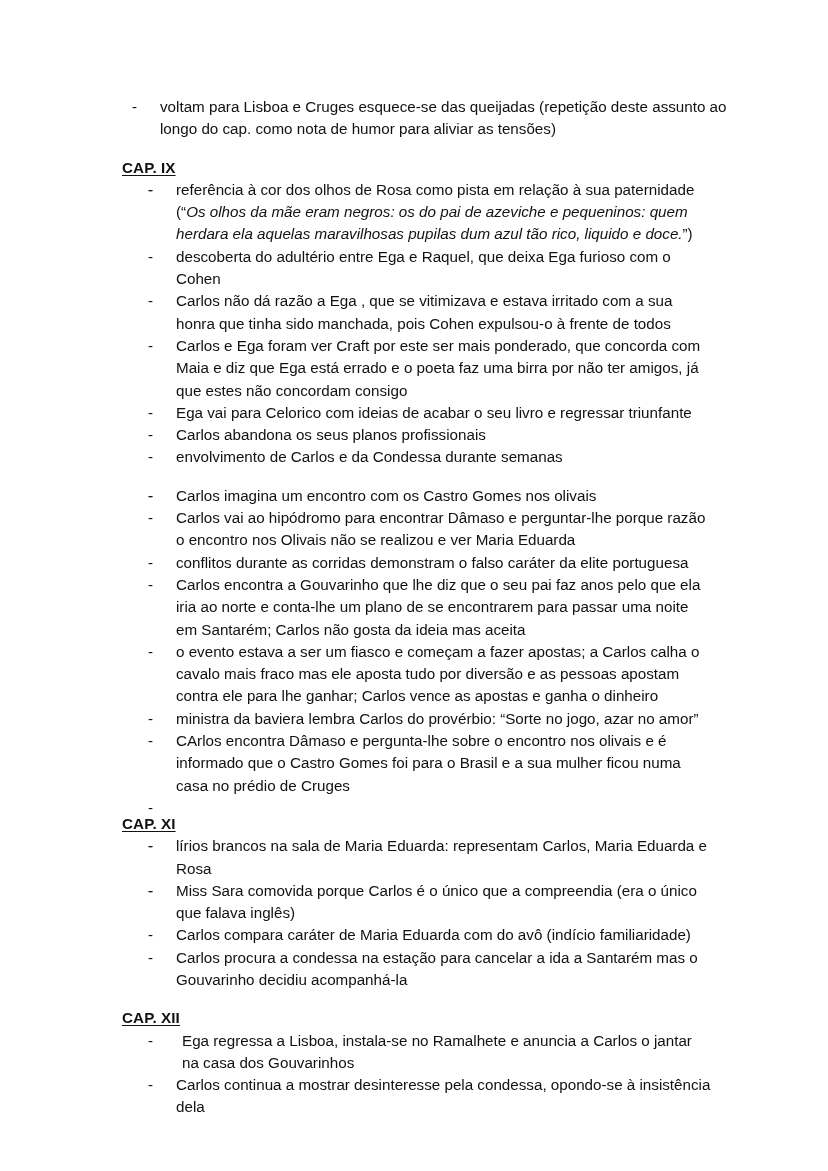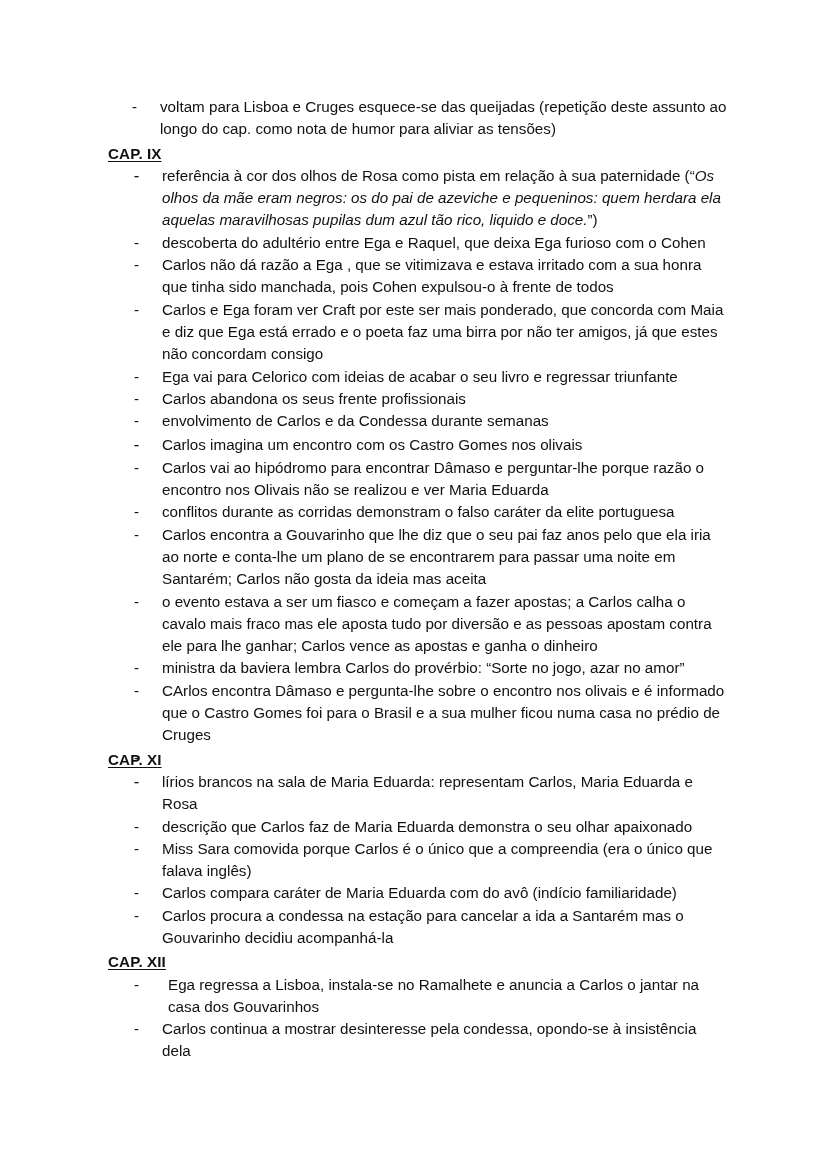--- a/index.html
+++ b/index.html
@@ -63,21 +63,21 @@
     line-height: 22.3px;
     font-size: 15.2px;
   }
   ul.bullets > li.first-item {
     padding-left: 60px;
   }
   ul.bullets > li.first-item > .dash {
     left: 26px;
   }
   .itext { font-style: italic; }
-  .sec { margin: 2px; }
+  .sec { margin: 16px; }
 </style>
 </head>
 <body>
 
 <div class="page">
   <div class="doc-body">
 
     <ul class="bullets sec">
         <li><span class="dash">-</span><span>voltam para Lisboa e Cruges esquece-se das queijadas (repetição deste assunto ao longo do cap. como nota de humor para aliviar as tensões)</span></li>
       </ul>
@@ -85,21 +85,21 @@
     <div>
         <div class="sec">
           <div class="chapter-heading-row"><span class="chapter-heading">CAP. IX</span></div>
           <ul class="bullets">
             <li class="first-item"><span class="dash">-</span></li>
             <li><span class="dash">-</span><span>referência à cor dos olhos de Rosa como pista em relação à sua paternidade (“</span><span class="itext">Os olhos da mãe eram negros: os do pai de azeviche e pequeninos: quem herdara ela aquelas maravilhosas pupilas dum azul tão rico, liquido e doce.</span><span>”)</span></li>
             <li><span class="dash">-</span><span>descoberta do adultério entre Ega e Raquel, que deixa Ega furioso com o Cohen</span></li>
             <li><span class="dash">-</span><span>Carlos não dá razão a Ega , que se vitimizava e estava irritado com a sua honra que tinha sido manchada, pois Cohen expulsou-o à frente de todos</span></li>
             <li><span class="dash">-</span><span>Carlos e Ega foram ver Craft por este ser mais ponderado, que concorda com Maia e diz que Ega está errado e o poeta faz uma birra por não ter amigos, já que estes não concordam consigo</span></li>
             <li><span class="dash">-</span><span>Ega vai para Celorico com ideias de acabar o seu livro e regressar triunfante</span></li>
-            <li><span class="dash">-</span><span>Carlos abandona os seus frente profissionais</span></li>
+            <li><span class="dash">-</span><span>Carlos abandona os seus planos profissionais</span></li>
             <li><span class="dash">-</span><span>envolvimento de Carlos e da Condessa durante semanas</span></li>
           </ul>
         </div>
         <div class="sec">
           <ul class="bullets">
             <li class="first-item"><span class="dash">-</span></li>
             <li><span class="dash">-</span><span>Carlos imagina um encontro com os Castro Gomes nos olivais</span></li>
             <li><span class="dash">-</span><span>Carlos vai ao hipódromo para encontrar Dâmaso e perguntar-lhe porque razão o encontro nos Olivais não se realizou e ver Maria Eduarda</span></li>
             <li><span class="dash">-</span><span>conflitos durante as corridas demonstram o falso caráter da elite portuguesa</span></li>
             <li><span class="dash">-</span><span>Carlos encontra a Gouvarinho que lhe diz que o seu pai faz anos pelo que ela iria ao norte e conta-lhe um plano de se encontrarem para passar uma noite em Santarém; Carlos não gosta da ideia mas aceita</span></li>
@@ -107,21 +107,21 @@
             <li><span class="dash">-</span><span>ministra da baviera lembra Carlos do provérbio: “Sorte no jogo, azar no amor”</span></li>
             <li><span class="dash">-</span><span>CArlos encontra Dâmaso e pergunta-lhe sobre o encontro nos olivais e é informado que o Castro Gomes foi para o Brasil e a sua mulher ficou numa casa no prédio de Cruges</span></li>
             <li><span class="dash">-</span></li>
           </ul>
         </div>
         <div class="sec">
           <div class="chapter-heading-row"><span class="chapter-heading">CAP. XI</span></div>
           <ul class="bullets">
             <li class="first-item"><span class="dash">-</span></li>
             <li><span class="dash">-</span><span>lírios brancos na sala de Maria Eduarda: representam Carlos, Maria Eduarda e Rosa</span></li>
-            <li><span class="dash">-</span><span>descrição que Carlos faz de Maria Eduarda demonstra o seu olhar apaixonado</span></li>
+            <li><span class="dash">-</span></li>
             <li><span class="dash">-</span><span>Miss Sara comovida porque Carlos é o único que a compreendia (era o único que falava inglês)</span></li>
             <li><span class="dash">-</span><span>Carlos compara caráter de Maria Eduarda com do avô (indício familiaridade)</span></li>
             <li><span class="dash">-</span><span>Carlos procura a condessa na estação para cancelar a ida a Santarém mas o Gouvarinho decidiu acompanhá-la</span></li>
           </ul>
         </div>
         <div class="sec">
           <div class="chapter-heading-row"><span class="chapter-heading">CAP. XII</span></div>
           <ul class="bullets">
             <li class="first-item"><span class="dash">-</span><span>Ega regressa a Lisboa, instala-se no Ramalhete e anuncia a Carlos o jantar na casa dos Gouvarinhos</span></li>
             <li><span class="dash">-</span><span>Carlos continua a mostrar desinteresse pela condessa, opondo-se à insistência dela</span></li>

